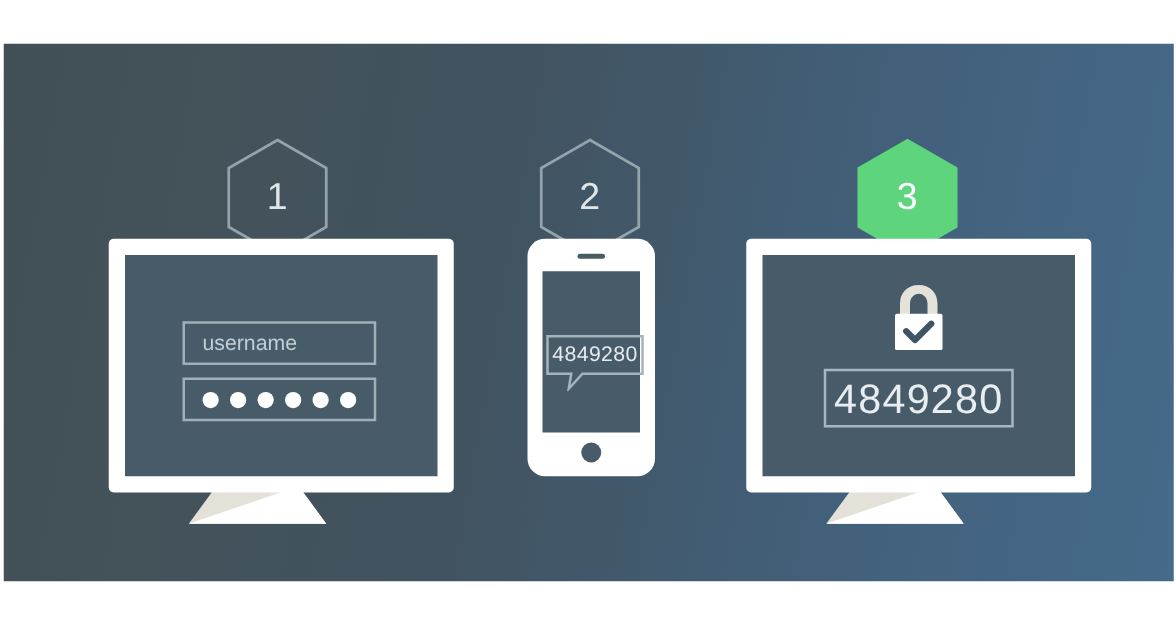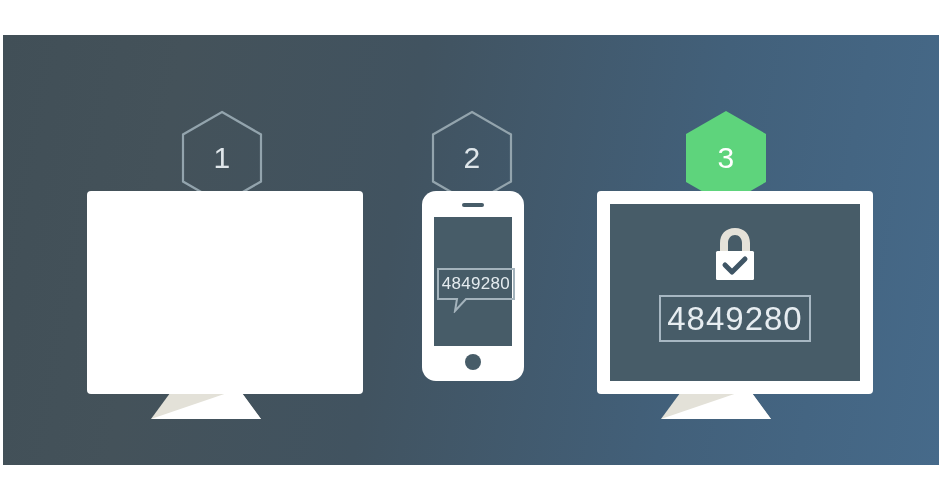--- a/index.html
+++ b/index.html
@@ -192,20 +192,37 @@
 
     <div class="mon-stand" style="left:64px; top:198px;">
       <svg width="110" height="32" viewBox="0 0 110 32">
         <polygon points="22,0 88,0 110,30 0,30" fill="#e3e1d8"></polygon>
         <polygon points="88,0 110,30 0,30" fill="#ffffff"></polygon>
       </svg>
     </div>
 
     <div class="mon-bezel" style="width:276px; height:203px;"></div>
 
+    <div class="mon-screen" style="left:13px; top:13px; width:250px; height:177px;">
+
+      <div class="field-box" style="left:46px; top:53px; width:155px; height:35px;">
+        <span class="field-text" title="username">username</span>
+      </div>
+
+      <div class="field-box" style="left:46px; top:98px; width:155px; height:35px;">
+        <span class="dots">
+          <i class="dot"></i>
+          <i class="dot"></i>
+          <i class="dot"></i>
+          <i class="dot"></i>
+          <i class="dot"></i>
+          <i class="dot"></i>
+        </span>
+      </div>
+    </div>
   </div>
 
   <div class="phone" style="left:419px; top:156px; width:102px; height:190px;">
     <div class="phone-body"></div>
     <div class="phone-speaker" style="left:40px; top:12px; width:22px; height:4px;"></div>
     <div class="phone-screen" style="left:12px; top:26px; width:78px; height:129px;">
 
       <div class="bubble" style="left:2px; top:50px;">
         <svg width="80" height="46" viewBox="0 0 80 46">
           <path d="M2,2 H78 V32 H30 L19,44 L21,32 H2 Z" fill="none" stroke="#a4b3bc" stroke-width="2" stroke-linejoin="miter"></path>

